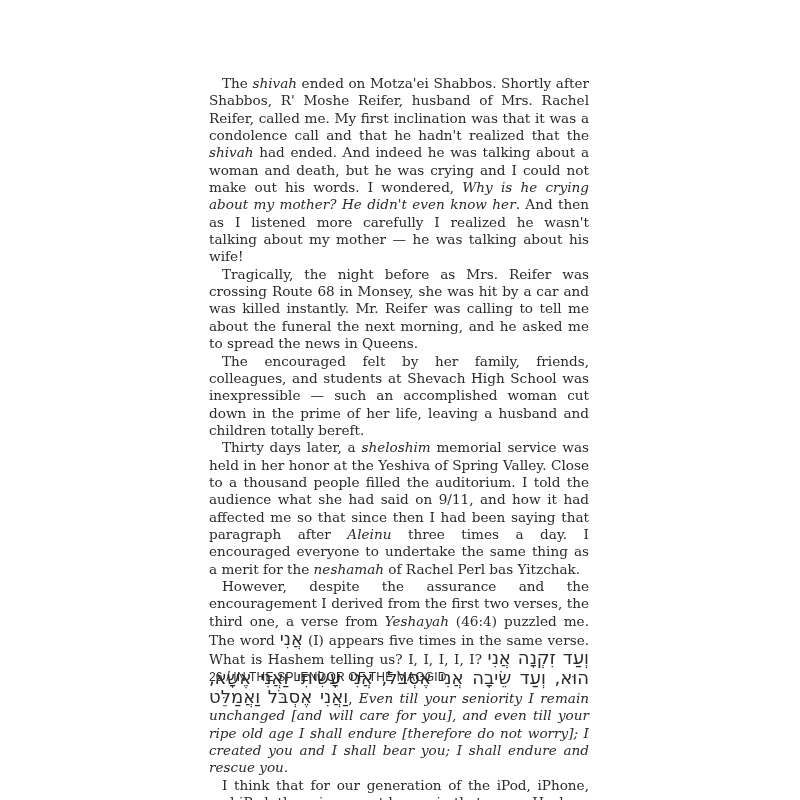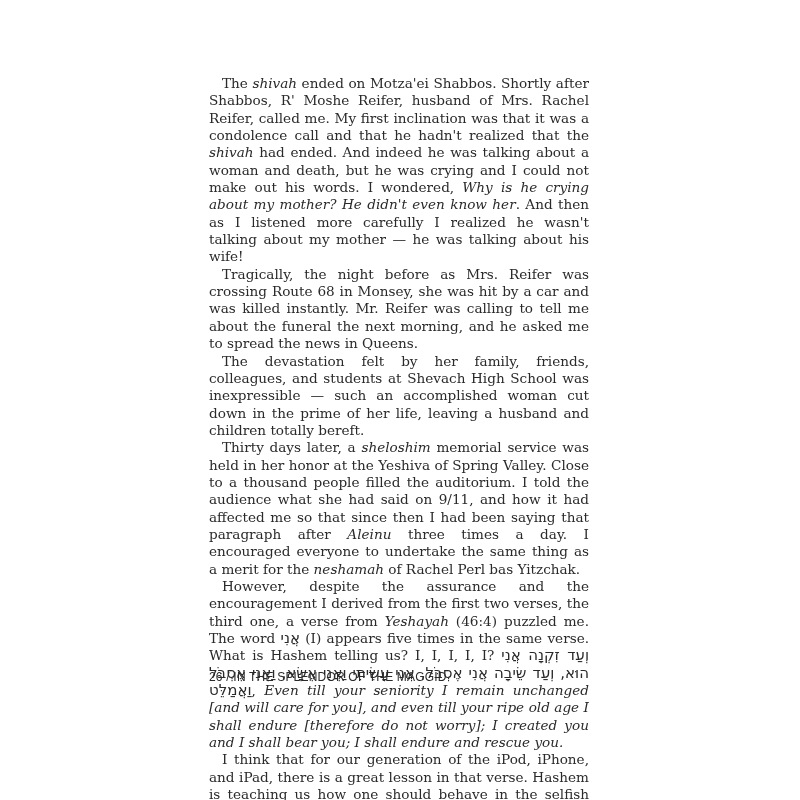--- a/index.html
+++ b/index.html
@@ -8,33 +8,33 @@
     position: absolute; left: 0; top: 0; width: 800px; height: 800px; background: #ffffff; padding-left: 15px;
   }
   .text-block {
     position: absolute; left: 209px; top: 75px; width: 380px;
     font-family: "DejaVu Serif", "Liberation Serif", serif;
     font-size: 13.6px; line-height: 17.35px; color: #2a2a2a;
     text-align: justify; hyphens: manual;
   }
   .text-block p { margin: 0; text-indent: 13px; }
   .text-block i { font-style: italic; }
-  .heb { font-family: "DejaVu Sans", "Liberation Sans", sans-serif; font-size: 15px; unicode-bidi: isolate; }
+  .heb { font-family: "DejaVu Sans", "Liberation Sans", sans-serif; font-size: 18px; unicode-bidi: isolate; }
   .footer {
     position: absolute; left: 209px; top: 670px;
     font-family: Liberation Sans, sans-serif;
     font-size: 12px; letter-spacing: 0.2px; color: #2a2a2a;
   }
 </style>
 </head>
 <body>
 
 <div class="page">
   <div class="text-block">
     <p><span>The </span><i>shivah</i><span> ended on Motza'ei Shabbos. Shortly after Shabbos, R' Moshe Reifer, husband of Mrs. Rachel Reifer, called me. My first inclination was that it was a condolence call and that he hadn't realized that the </span><i>shivah</i><span> had ended. And indeed he was talking about a woman and death, but he was crying and I could not make out his words. I wondered, </span><i>Why is he crying about my mother? He didn't even know her</i><span>. And then as I listened more carefully I real­ized he wasn't talking about my mother — he was talking about his wife!</span></p>
     <p><span>Tragically, the night before as Mrs. Reifer was crossing Route 68 in Monsey, she was hit by a car and was killed instantly. Mr. Reifer was calling to tell me about the funeral the next morning, and he asked me to spread the news in Queens.</span></p>
-    <p><span>The devastation felt by her family, friends, colleagues, and stu­dents at Shevach High School was inexpressible — such an accom­plished woman cut down in the prime of her life, leaving a husband and children totally bereft.</span></p>
+    <p><span>The encouraged felt by her family, friends, colleagues, and stu­dents at Shevach High School was inexpressible — such an accom­plished woman cut down in the prime of her life, leaving a husband and children totally bereft.</span></p>
     <p><span>Thirty days later, a </span><i>sheloshim</i><span> memorial service was held in her honor at the Yeshiva of Spring Valley. Close to a thousand people filled the auditorium. I told the audience what she had said on 9/11, and how it had affected me so that since then I had been saying that paragraph after </span><i>Aleinu</i><span> three times a day. I encouraged everyone to undertake the same thing as a merit for the </span><i>neshamah</i><span> of Rachel Perl bas Yitzchak.</span></p>
     <p><span>However, despite the assurance and the encouragement I derived from the first two verses, the third one, a verse from </span><i>Yeshayah</i><span> (46:4) puzzled me. The word </span><span class="heb" dir="rtl">אֲנִי</span><span> (I) appears five times in the same verse. What is Hashem telling us? I, I, I, I, I? </span><span class="heb" dir="rtl">וְעַד זִקְנָה אֲנִי הוּא, וְעַד שֵׂיבָה אֲנִי אֶסְבֹּל, אֲנִי עָשִׂיתִי וַאֲנִי אֶשָׂא, וַאֲנִי אֶסְבֹּל וַאֲמַלֵּט</span><span>, </span><i>Even till your seniority I remain unchanged [and will care for you], and even till your ripe old age I shall endure [therefore do not worry]; I created you and I shall bear you; I shall endure and rescue you.</i></p>
     <p><span>I think that for our generation of the iPod, iPhone, and iPad, there is a great lesson in that verse. Hashem is teaching us how one should behave in the selfish iGeneration. Not I </span></p>
   </div>
   <div class="footer">26 / IN THE SPLENDOR OF THE MAGGID</div>
 </div>
 
 </body></html>

